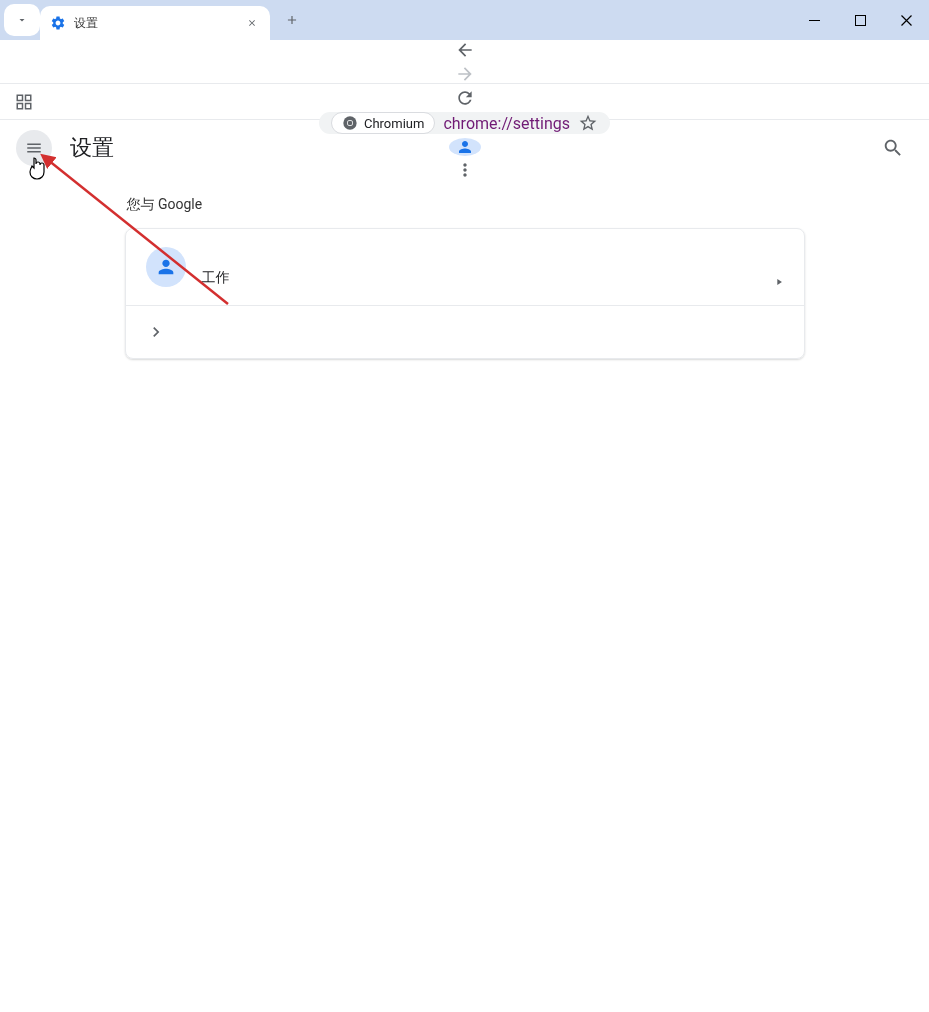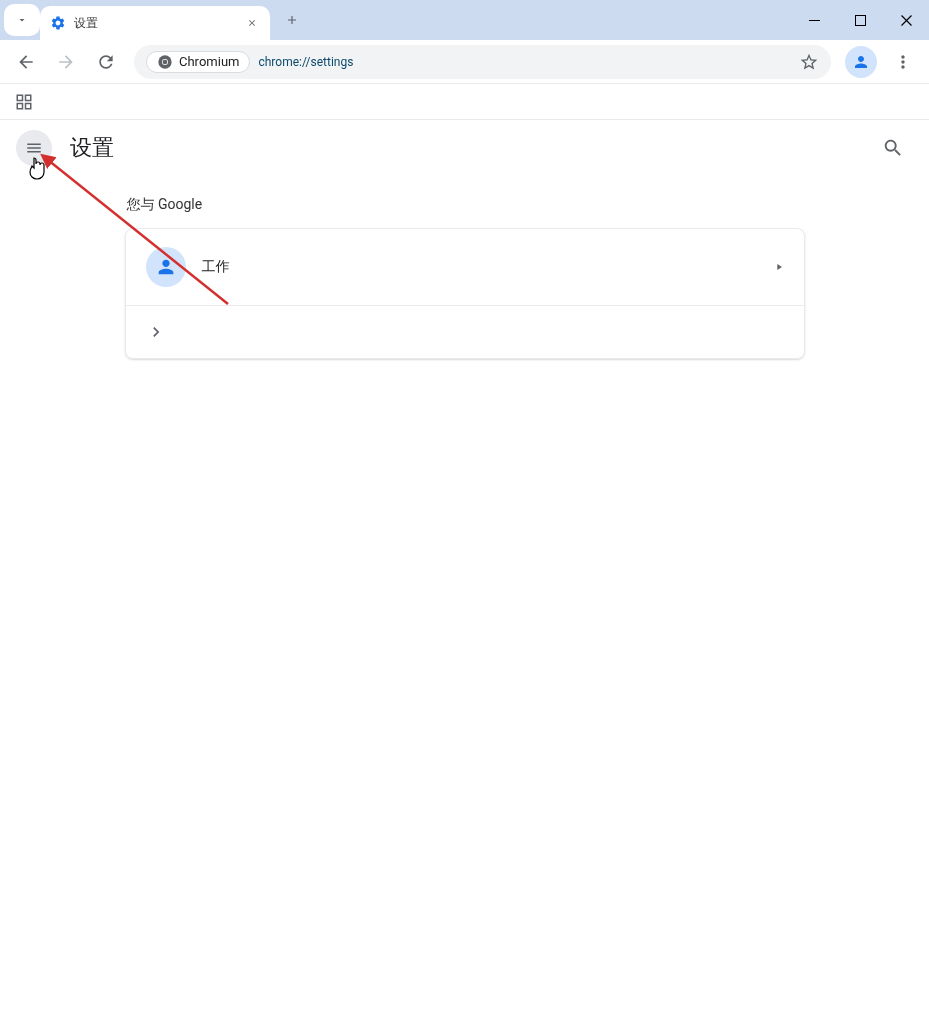--- a/index.html
+++ b/index.html
@@ -91,20 +91,21 @@
 
     
     .toolbar {
       height: 44px;
       background: #fff;
       display: flex;
       align-items: center;
       padding: 0 8px;
       gap: 4px;
       border-bottom: 1px solid #e8eaed;
+      flex-direction: column;
     }
     .nav-btn {
       width: 36px;
       height: 36px;
       display: flex;
       align-items: center;
       justify-content: center;
       cursor: pointer;
       border-radius: 50%;
       color: #5f6368;
@@ -126,22 +127,22 @@
       align-items: center;
       gap: 6px;
       background: #fff;
       border: 1px solid #dadce0;
       border-radius: 14px;
       padding: 2px 10px;
       font-size: 13px;
       color: #202124;
     }
     .omnibox-url {
-      font-size: 12px;
-      color: #0c4a6e;
+      font-size: 16px;
+      color: #701a75;
       flex: 1;
     }
     .omnibox-star {
       color: #5f6368;
       cursor: pointer;
     }
     .profile-btn {
       width: 32px;
       height: 32px;
       border-radius: 50%;
@@ -233,21 +234,21 @@
     }
     .card {
       width: 680px;
       border: 1px solid #e8eaed;
       border-radius: 8px;
       box-shadow: 0 1px 2px rgba(60,64,67,0.2);
       overflow: hidden;
     }
     .card-row {
       display: flex;
-      align-items: center;
+      align-items: flex-end;
       padding: 16px 20px;
       cursor: pointer;
       gap: 16px;
       border-bottom: 1px solid #e8eaed;
     }
     .card-row:last-child { border-bottom: none; }
     .card-row:first-child { padding: 18px 20px; }
     .row-avatar {
       width: 40px;
       height: 40px;

